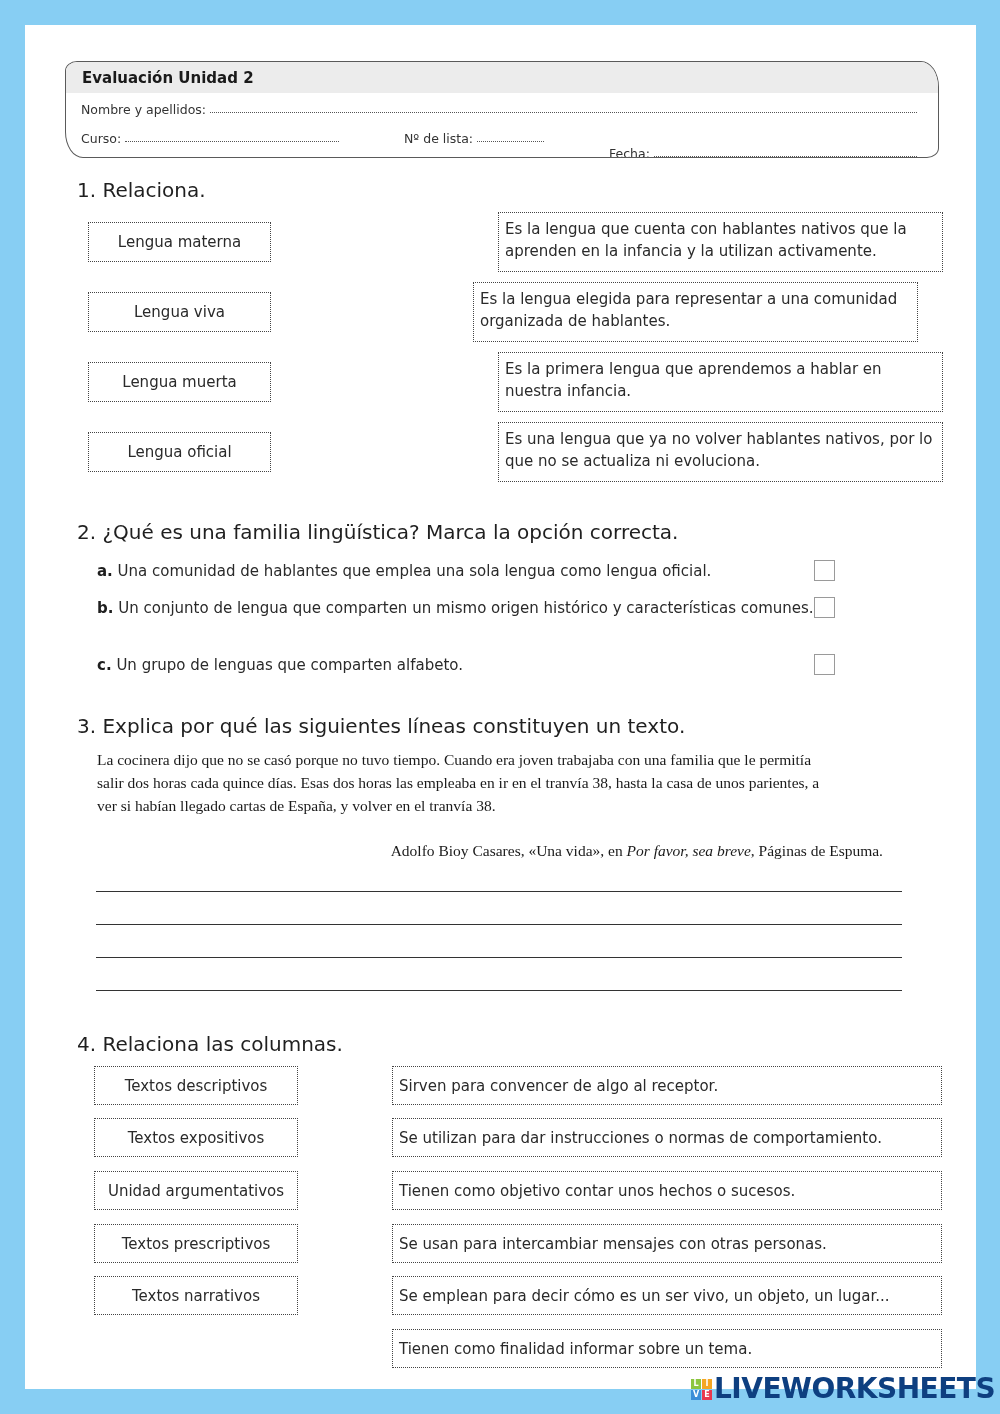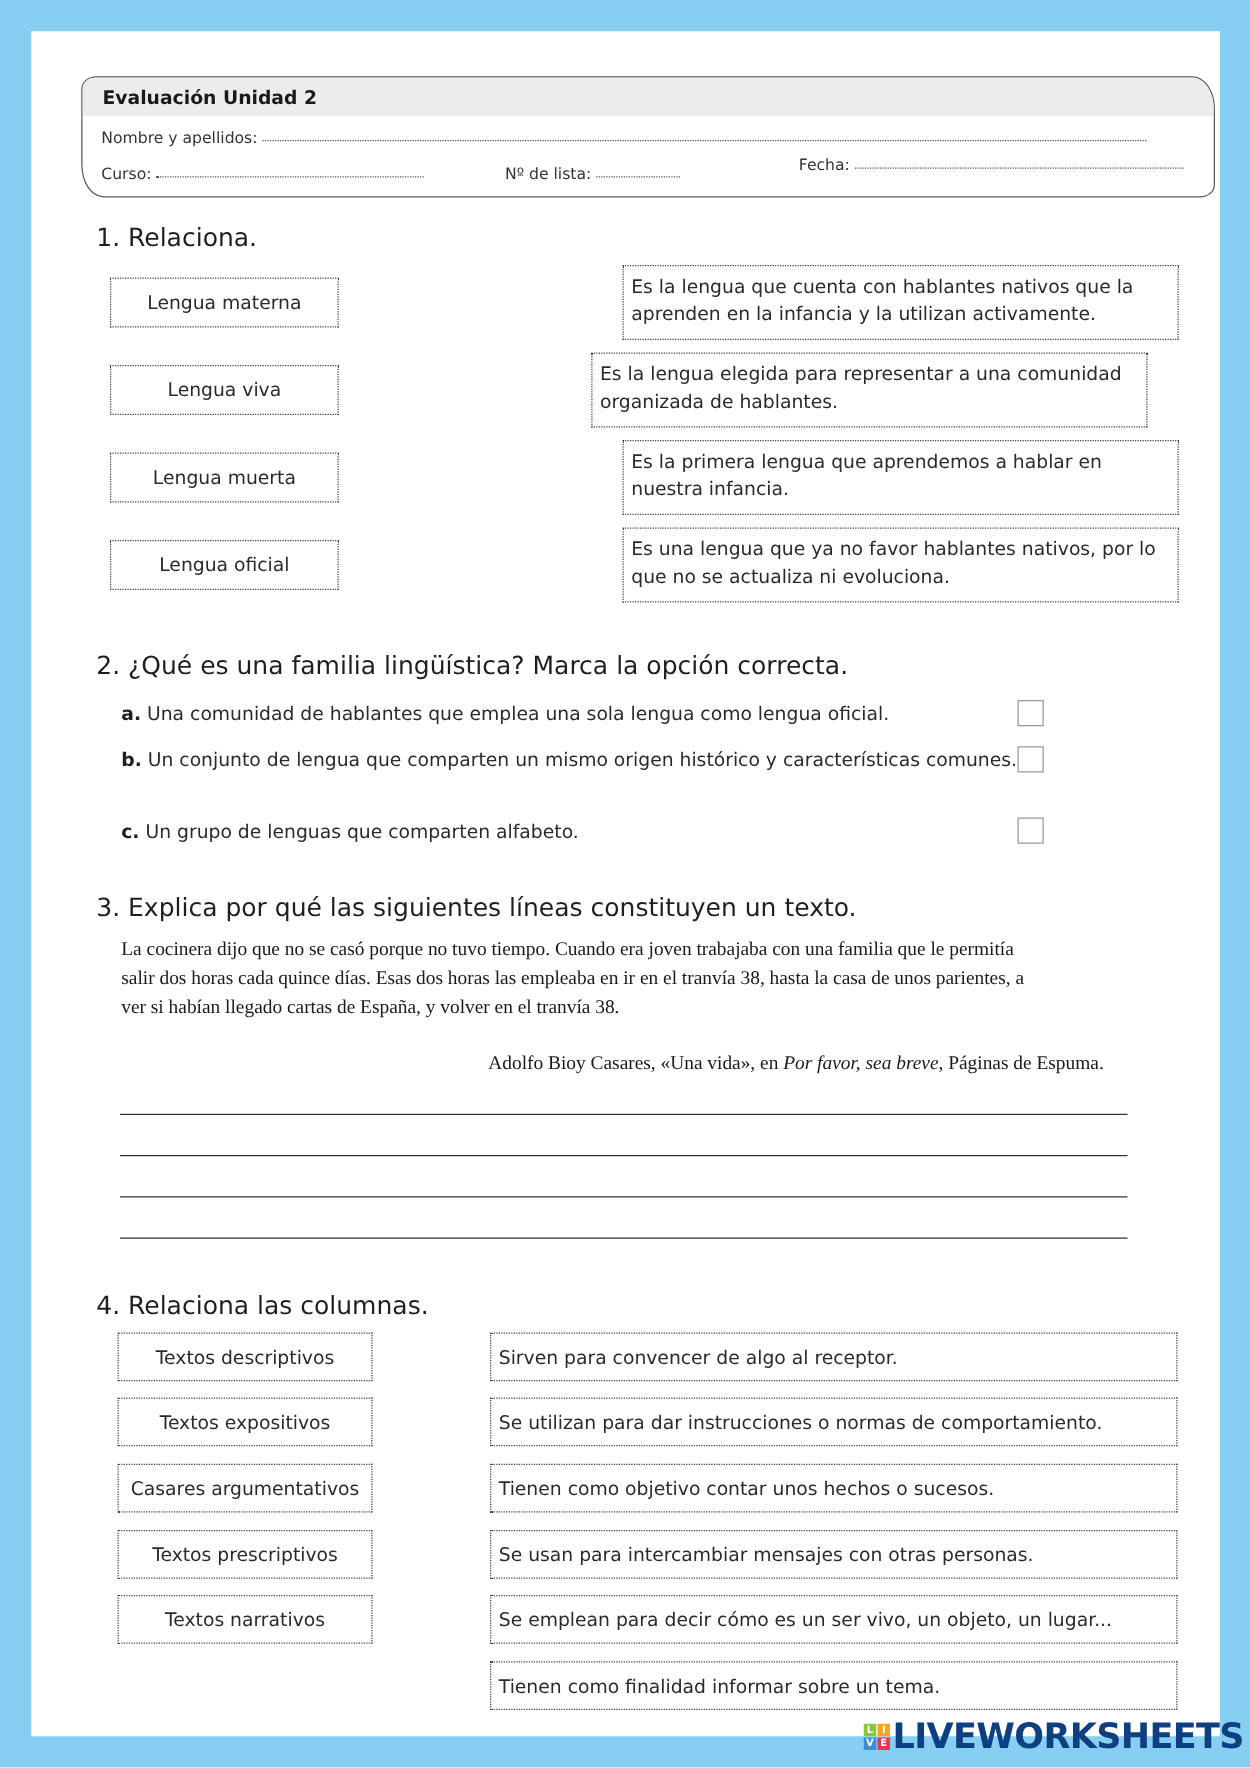--- a/index.html
+++ b/index.html
@@ -21,21 +21,20 @@
     position: absolute; right: 58px; top: 12px;
     font-family: "DejaVu Sans", sans-serif;
     font-weight: bold; font-size: 15px; color: #1a1a1a;
   }
   .hdr-box {
     position: absolute; left: 40px; top: 36px;
     width: 872px; height: 95px;
     border: 1.5px solid #5a5a5a;
     border-radius: 12px 18px 12px 18px / 10px 26px 10px 26px;
     overflow: hidden;
-    padding-left: 33px;
   }
   .hdr-band {
     position: absolute; left: 0; top: 0; right: 0; height: 31px;
     background: #ececec;
   }
   .hdr-title {
     position: absolute; left: 16px; top: 7px;
     font-family: "DejaVu Sans", sans-serif;
     font-weight: bold; font-size: 15px; color: #1a1a1a;
   }
@@ -113,21 +112,21 @@
       <span class="dots"></span>
     </div>
     <div class="hdr-field" style="left:15px; top:69px; width:258px;">
       <span>Curso:</span>
       <span class="dots"></span>
     </div>
     <div class="hdr-field" style="left:338px; top:69px; width:140px;">
       <span>Nº de lista:</span>
       <span class="dots"></span>
     </div>
-    <div class="hdr-field" style="left:543px; top:62px; width:308px;margin-left:30px;">
+    <div class="hdr-field" style="left:543px; top:84px; width:308px;">
       <span>Fecha:</span>
       <span class="dots"></span>
     </div>
   </div>
 
   <div class="q-title" style="left:52px; top:153px;">1. Relaciona.</div>
 
   <div class="dbox center" style="left:63px; top:197px; width:183px; height:40px;">
       <span>Lengua materna</span>
     </div>
@@ -137,21 +136,21 @@
   <div class="dbox center" style="left:63px; top:337px; width:183px; height:40px;">
       <span>Lengua muerta</span>
     </div>
   <div class="dbox center" style="left:63px; top:407px; width:183px; height:40px;">
       <span>Lengua oficial</span>
     </div>
 
   <div class="dbox left2" style="left:473px; top:187px; width:445px; height:60px;"><span>Es la lengua que cuenta con hablantes nativos que la aprenden en la infancia y la utilizan activamente.</span></div>
   <div class="dbox left2" style="left:448px; top:257px; width:445px; height:60px;"><span>Es la lengua elegida para representar a una comunidad organizada de hablantes.</span></div>
   <div class="dbox left2" style="left:473px; top:327px; width:445px; height:60px;"><span>Es la primera lengua que aprendemos a hablar en nuestra infancia.</span></div>
-  <div class="dbox left2" style="left:473px; top:397px; width:445px; height:60px;"><span>Es una lengua que ya no favor hablantes nativos, por lo que no se actualiza ni evoluciona.</span></div>
+  <div class="dbox left2" style="left:473px; top:397px; width:445px; height:60px;"><span>Es una lengua que ya no volver hablantes nativos, por lo que no se actualiza ni evoluciona.</span></div>
 
   <div class="q-title" style="left:52px; top:495px;">2. ¿Qué es una familia lingüística? Marca la opción correcta.</div>
 
   <div class="opt" style="left:72px; top:535px; width:710px;">
     <b>a.</b>
     <span>Una comunidad de hablantes que emplea una sola lengua como lengua oficial.</span>
   </div>
   <div class="chk" style="left:789px; top:535px;"></div>
 
   <div class="opt" style="left:72px; top:572px; width:715px; padding-left:17px; text-indent:-17px;">
@@ -185,21 +184,21 @@
 
   <div class="q-title" style="left:52px; top:1007px;">4. Relaciona las columnas.</div>
 
   <div class="dbox center" style="left:69px; top:1041px; width:204px; height:39px;">
       <span>Textos descriptivos</span>
     </div>
   <div class="dbox center" style="left:69px; top:1093px; width:204px; height:39px;">
       <span>Textos expositivos</span>
     </div>
   <div class="dbox center" style="left:69px; top:1146px; width:204px; height:39px;">
-      <span>Casares argumentativos</span>
+      <span>Unidad argumentativos</span>
     </div>
   <div class="dbox center" style="left:69px; top:1199px; width:204px; height:39px;">
       <span>Textos prescriptivos</span>
     </div>
   <div class="dbox center" style="left:69px; top:1251px; width:204px; height:39px;">
       <span>Textos narrativos</span>
     </div>
 
   <div class="dbox left" style="left:367px; top:1041px; width:550px; height:39px;">
       <span>Sirven para convencer de algo al receptor.</span>

